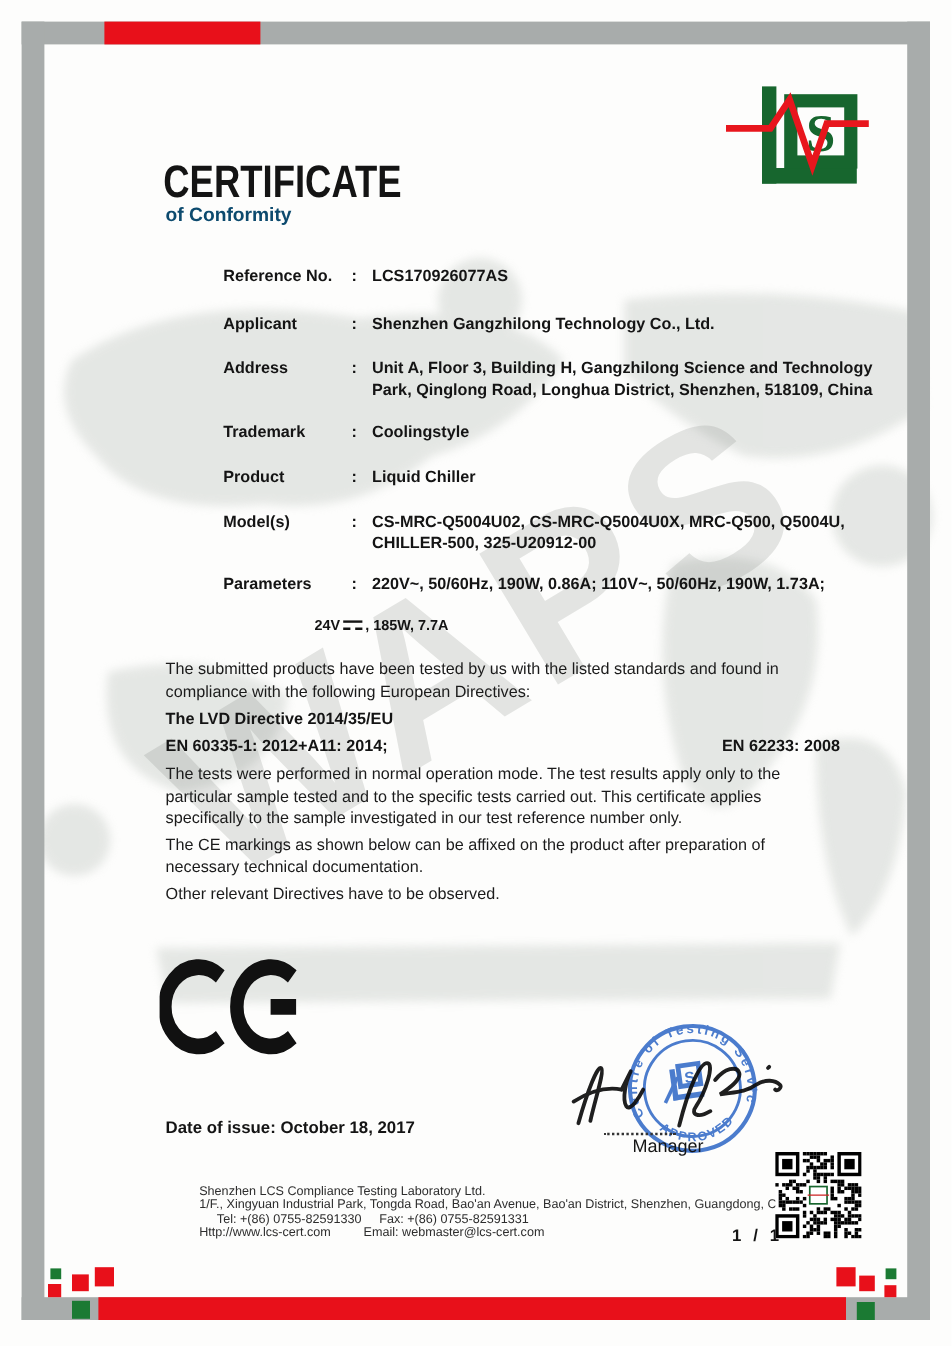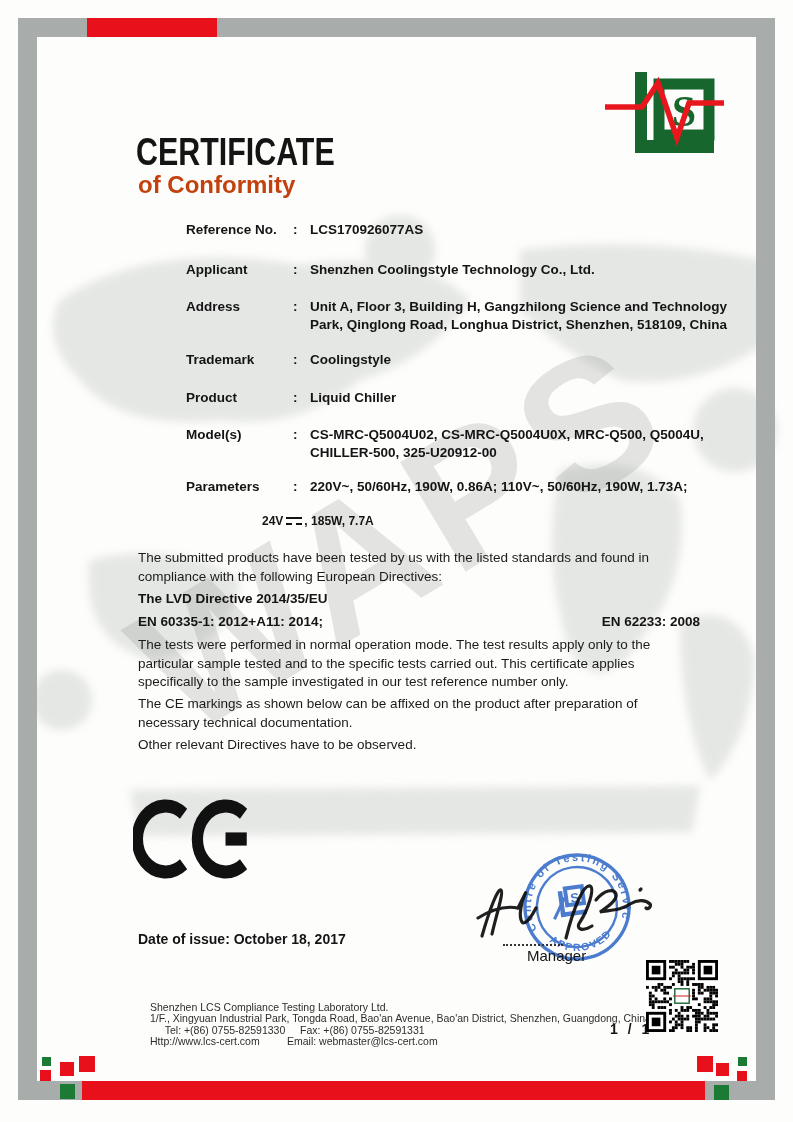--- a/index.html
+++ b/index.html
@@ -19,21 +19,21 @@
   .bar-left   { left:18px; top:18px;    width:19px;  height:1082px; }
   .bar-right  { left:756px; top:18px;   width:19px;  height:1082px; }
   .bar-bottom { left:18px; top:1081px;  width:757px; height:19px; }
   .red-seg-top    { position:absolute; left:69px; top:0; width:130px; height:19px; background:#e8101a; }
   .red-seg-bottom { position:absolute; left:64px; top:0; width:623px; height:19px; background:#e8101a; }
   .sq { position:absolute; }
 
   
   .title { position:absolute; left:136px; top:131px; font-size:38px; font-weight:bold;
            color:#141414; transform:scaleX(.8); transform-origin:left top; letter-spacing:0; }
-  .subtitle { position:absolute; left:138px; top:171px; font-size:24px; font-weight:bold; color:#c2410c; }
+  .subtitle { position:absolute; left:138px; top:171px; font-size:16px; font-weight:bold; color:#0c4a6e; }
   .logo-svg { position:absolute; left:598px; top:60px; }
 
   
   .frow { position:absolute; left:138px; display:grid; grid-template-columns:107px 17px 440px;
           font-size:13.5px; font-weight:bold; color:#141414; line-height:17.5px;padding-left:48px; }
   .frow .f-value.nowrap { white-space:nowrap; }
   .param-line2 { position:absolute; left:262px; top:514px; font-size:12px; font-weight:bold; color:#141414; }
   .dc-icon { position:relative; display:inline-block; width:16px; height:10px; margin:0 2px 0 3px; vertical-align:-1px; }
   .dc-icon::before { content:""; position:absolute; left:0; right:0; top:1px; height:2.4px; background:#141414; }
   .dc-icon::after  { content:""; position:absolute; left:0; right:0; bottom:1px; border-bottom:2.4px dashed #141414; }
@@ -48,21 +48,21 @@
   .ce-svg { position:absolute; left:133px; top:795px; }
   .date-line { position:absolute; left:138px; top:931px; font-size:14px; font-weight:bold; color:#141414; }
 
   
   .stamp-svg { position:absolute; left:500px; top:840px; opacity:.85; }
   .sig-svg   { position:absolute; left:468px; top:852px; }
   .dotline { position:absolute; left:503px; top:944px; width:60px; border-bottom:2px dotted #333; }
   .manager { position:absolute; left:527px; top:947px; font-size:15px; color:#151515; }
 
   
-  .footer { position:absolute; left:150px; top:988px; font-size:10.5px; line-height:11.4px; color:#2d2d2d;margin-top:14px; }
+  .footer { position:absolute; left:166px; top:988px; font-size:10.5px; line-height:11.4px; color:#2d2d2d; }
   .footer .cols { display:flex; }
   .footer .c1 { width:150px;text-align:center; }
   .footer .c1b { width:137px; }
   .page-num { position:absolute; left:610px; top:1021px; font-size:14px; font-weight:bold;
               letter-spacing:3px; color:#141414; }
   .qr-wrap { position:absolute; left:646px; top:960px; width:72px; height:72px; }
 </style>
 </head>
 <body>
 
@@ -120,21 +120,21 @@
   <div class="subtitle">of Conformity</div>
 
   <div class="frow" style="top:221px">
     <span>Reference No.</span>
     <span>:</span>
     <span class="f-value">LCS170926077AS</span>
   </div>
   <div class="frow" style="top:261px">
     <span>Applicant</span>
     <span>:</span>
-    <span class="f-value">Shenzhen Coolingstyle Technology Co., Ltd.</span>
+    <span class="f-value">Shenzhen Gangzhilong Technology Co., Ltd.</span>
   </div>
   <div class="frow" style="top:298px">
     <span>Address</span>
     <span>:</span>
     <span class="f-value">Unit A, Floor 3, Building H, Gangzhilong Science and Technology Park, Qinglong Road, Longhua District, Shenzhen, 518109, China</span>
   </div>
   <div class="frow" style="top:351px">
     <span>Trademark</span>
     <span>:</span>
     <span class="f-value">Coolingstyle</span>

